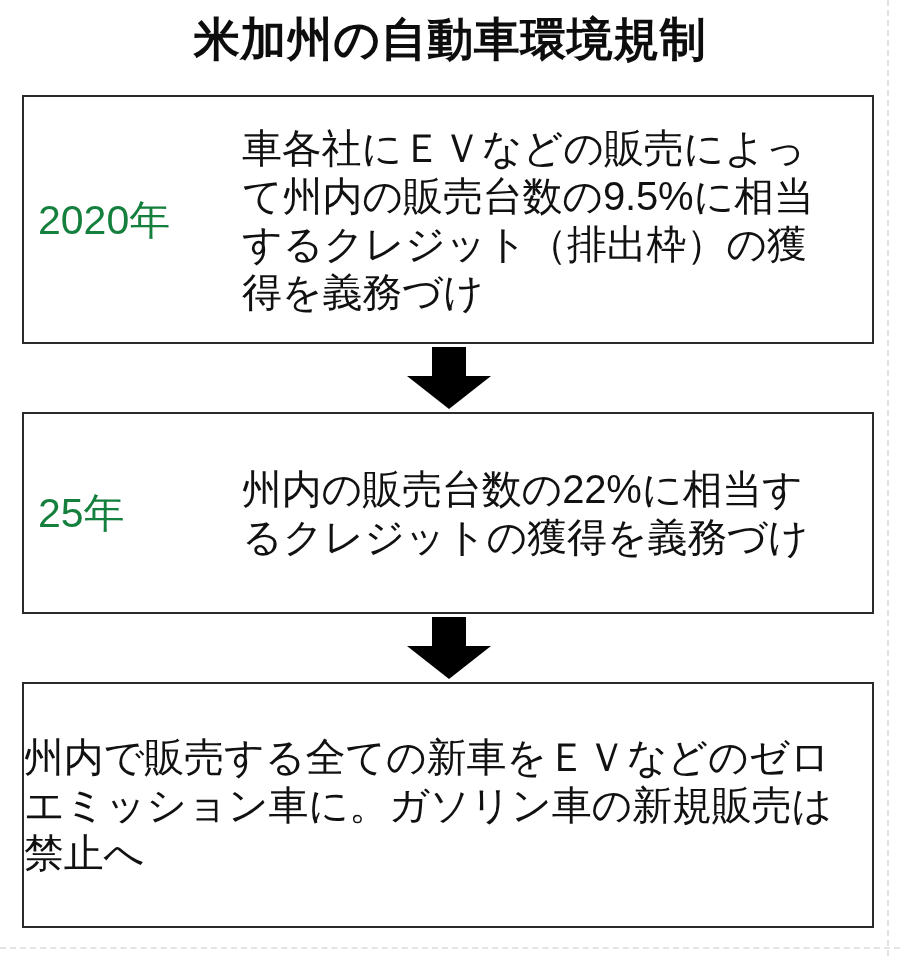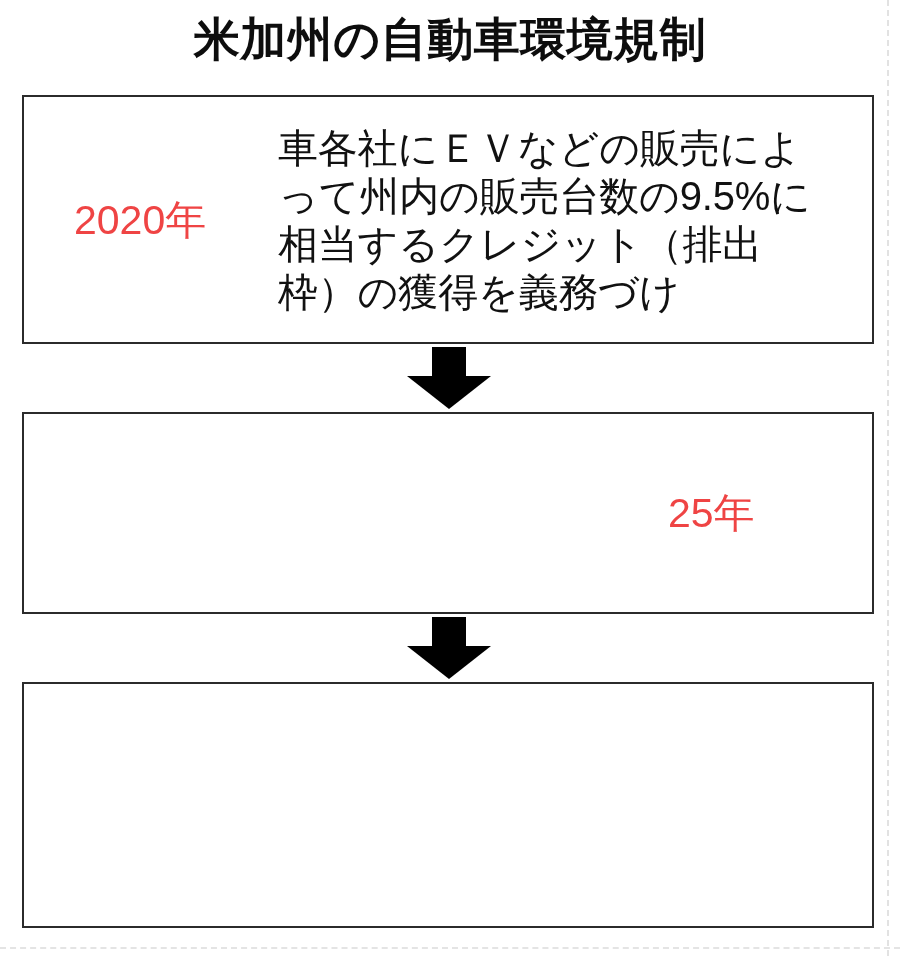--- a/index.html
+++ b/index.html
@@ -79,23 +79,22 @@
   .step-box.step-1 { height: 249px; }
   .step-box.step-2 { height: 202px; justify-content: flex-end; }
   .step-box.step-3 { height: 246px; }
 
   .step-year {
     flex: 0 0 218px;
     box-sizing: border-box;
     padding-left: 14px;
     font-size: 41px;
     line-height: 48px;
-    color: #ef4444;
+    color: #15803d;
     white-space: nowrap;
-    margin-left: 36px;
   }
 
   .step-text {
     flex: 1 1 auto;
     box-sizing: border-box;
     padding-right: 31px;
     font-size: 40px;
     line-height: 48px;
     color: #111111;
     letter-spacing: -0.2px;
@@ -149,30 +148,32 @@
 
     <div class="connector">
       <div class="arrow-down">
         <div class="arrow-shaft"></div>
         <div class="arrow-head"></div>
       </div>
     </div>
 
     <div class="step-box step-2">
       <div class="step-year">25年</div>
+      <div class="step-text">州内の販売台数の22%に相当するクレジットの獲得を義務づけ</div>
     </div>
 
     <div class="connector">
       <div class="arrow-down">
         <div class="arrow-shaft"></div>
         <div class="arrow-head"></div>
       </div>
     </div>
 
     <div class="step-box step-3">
+      <div class="step-text">州内で販売する全ての新車をＥＶなどのゼロエミッション車に。ガソリン車の新規販売は禁止へ</div>
     </div>
 
   </div>
 
   <div class="edge-rule-vertical"></div>
   <div class="edge-rule-horizontal"></div>
 
 </div>
 
 </body></html>

